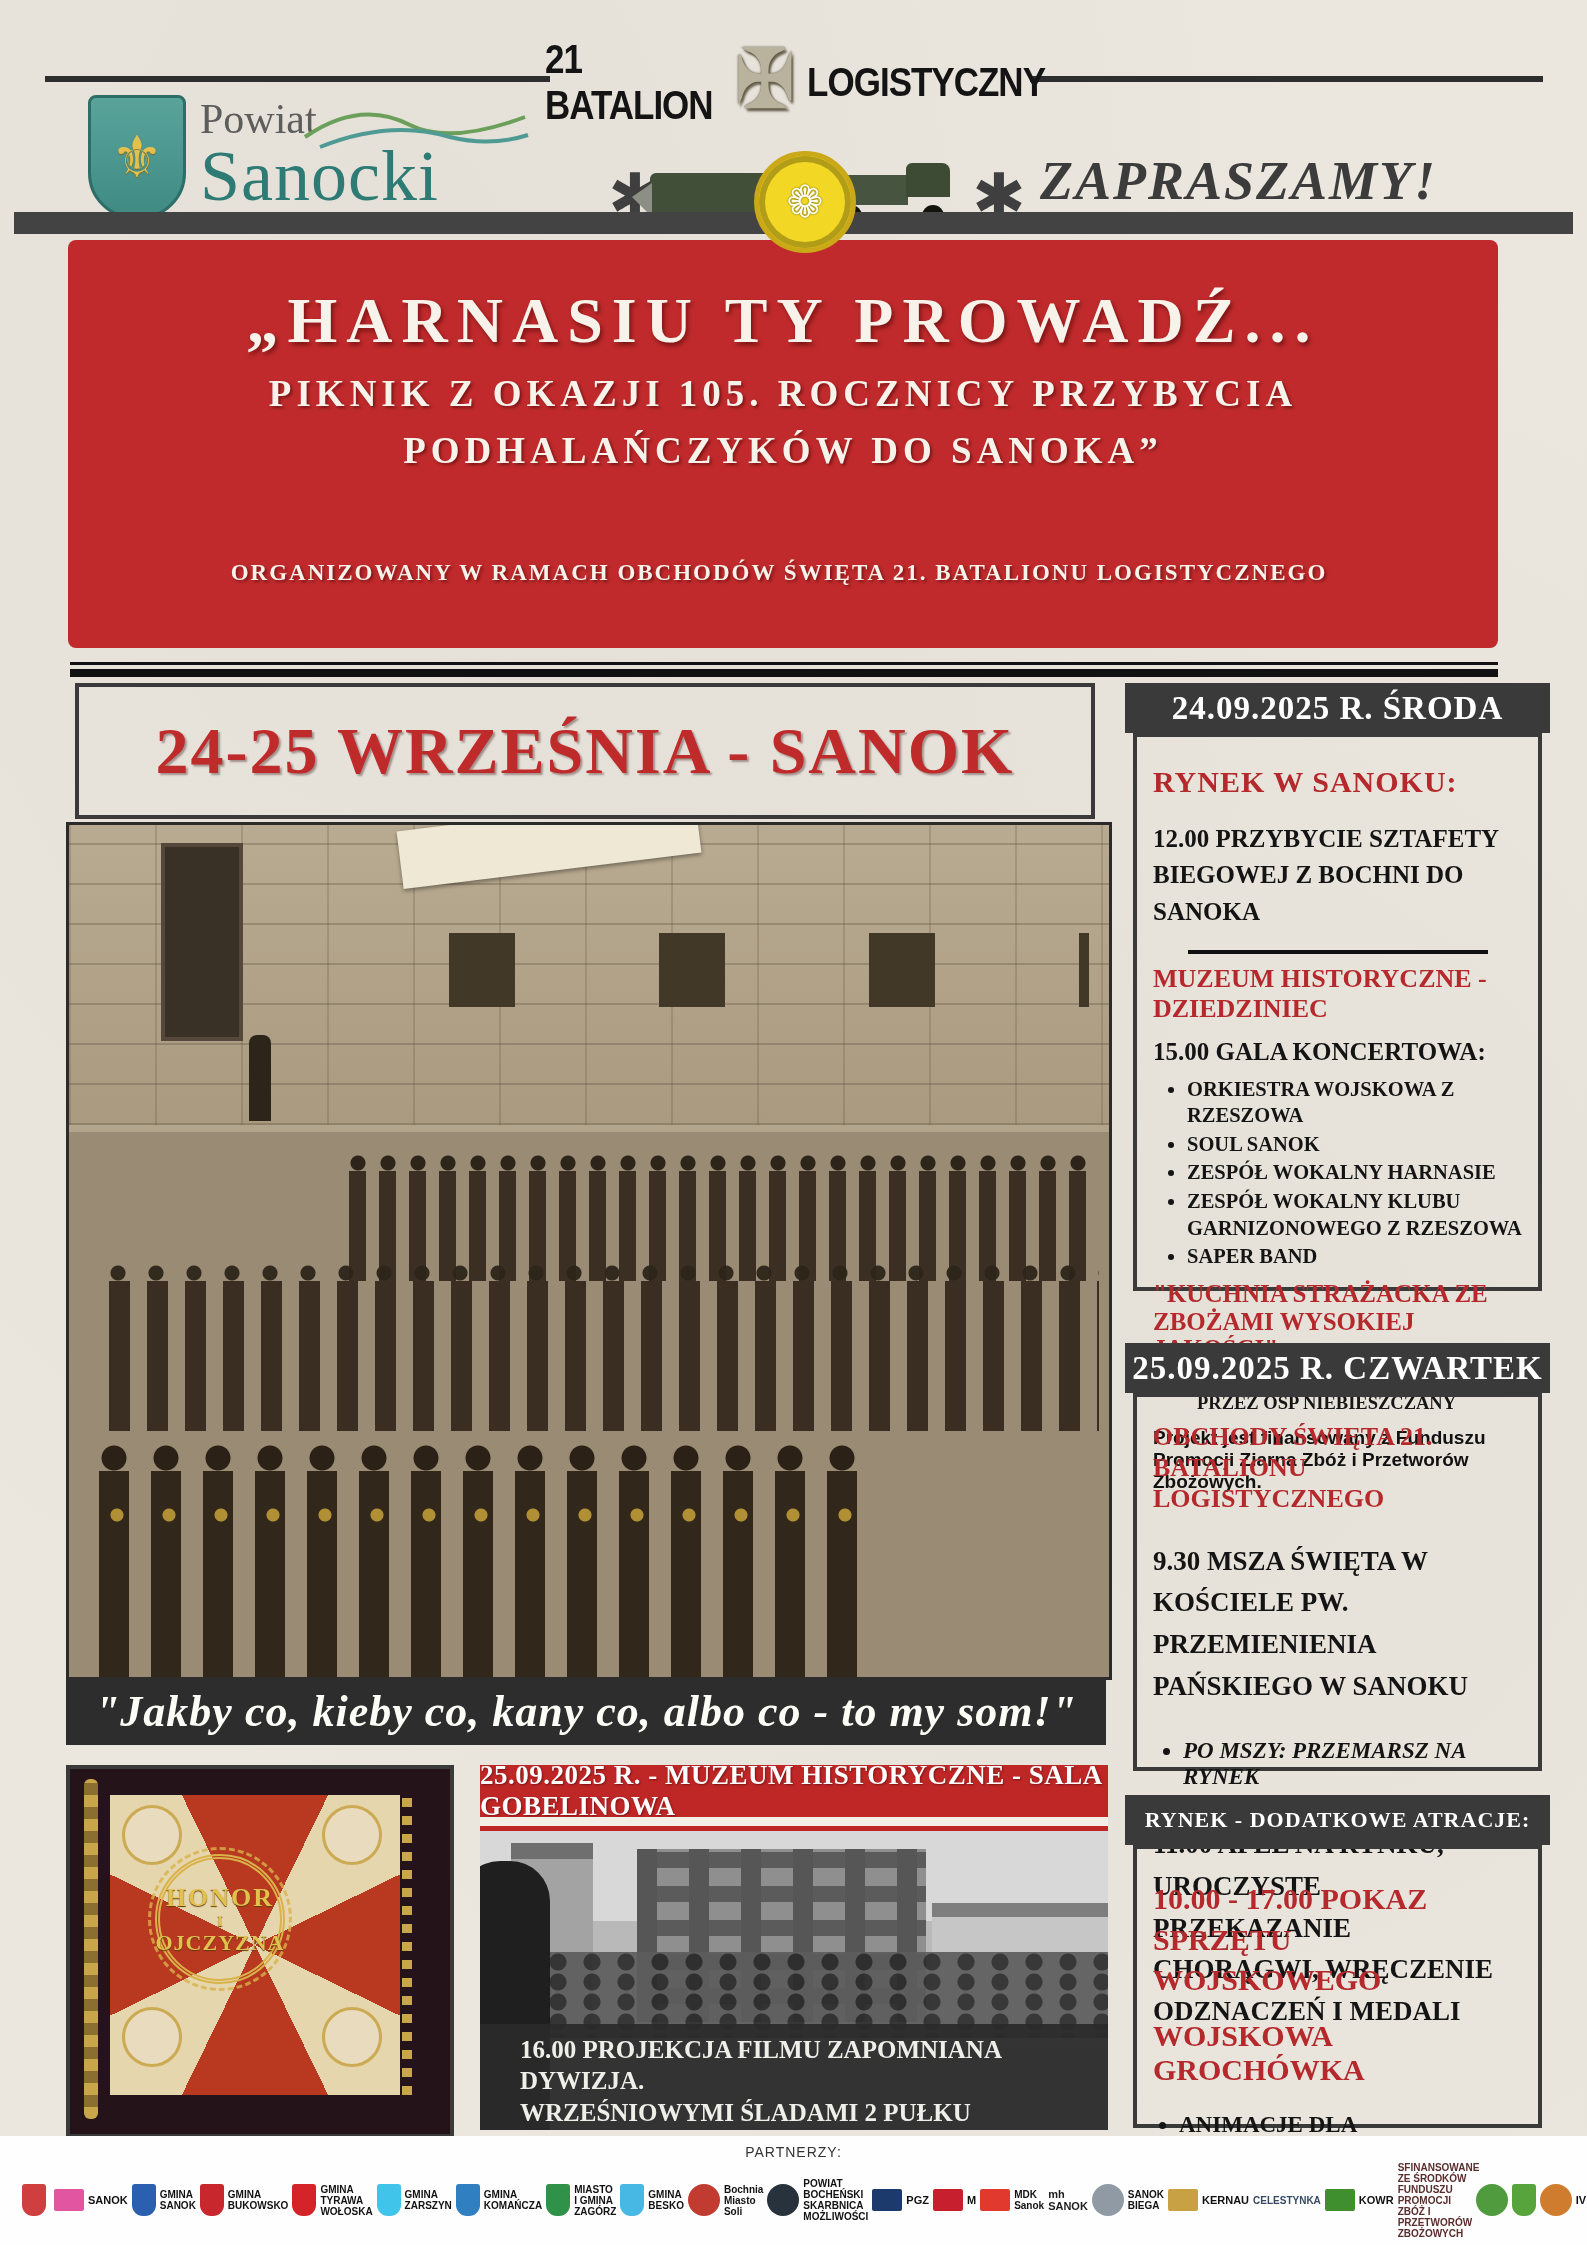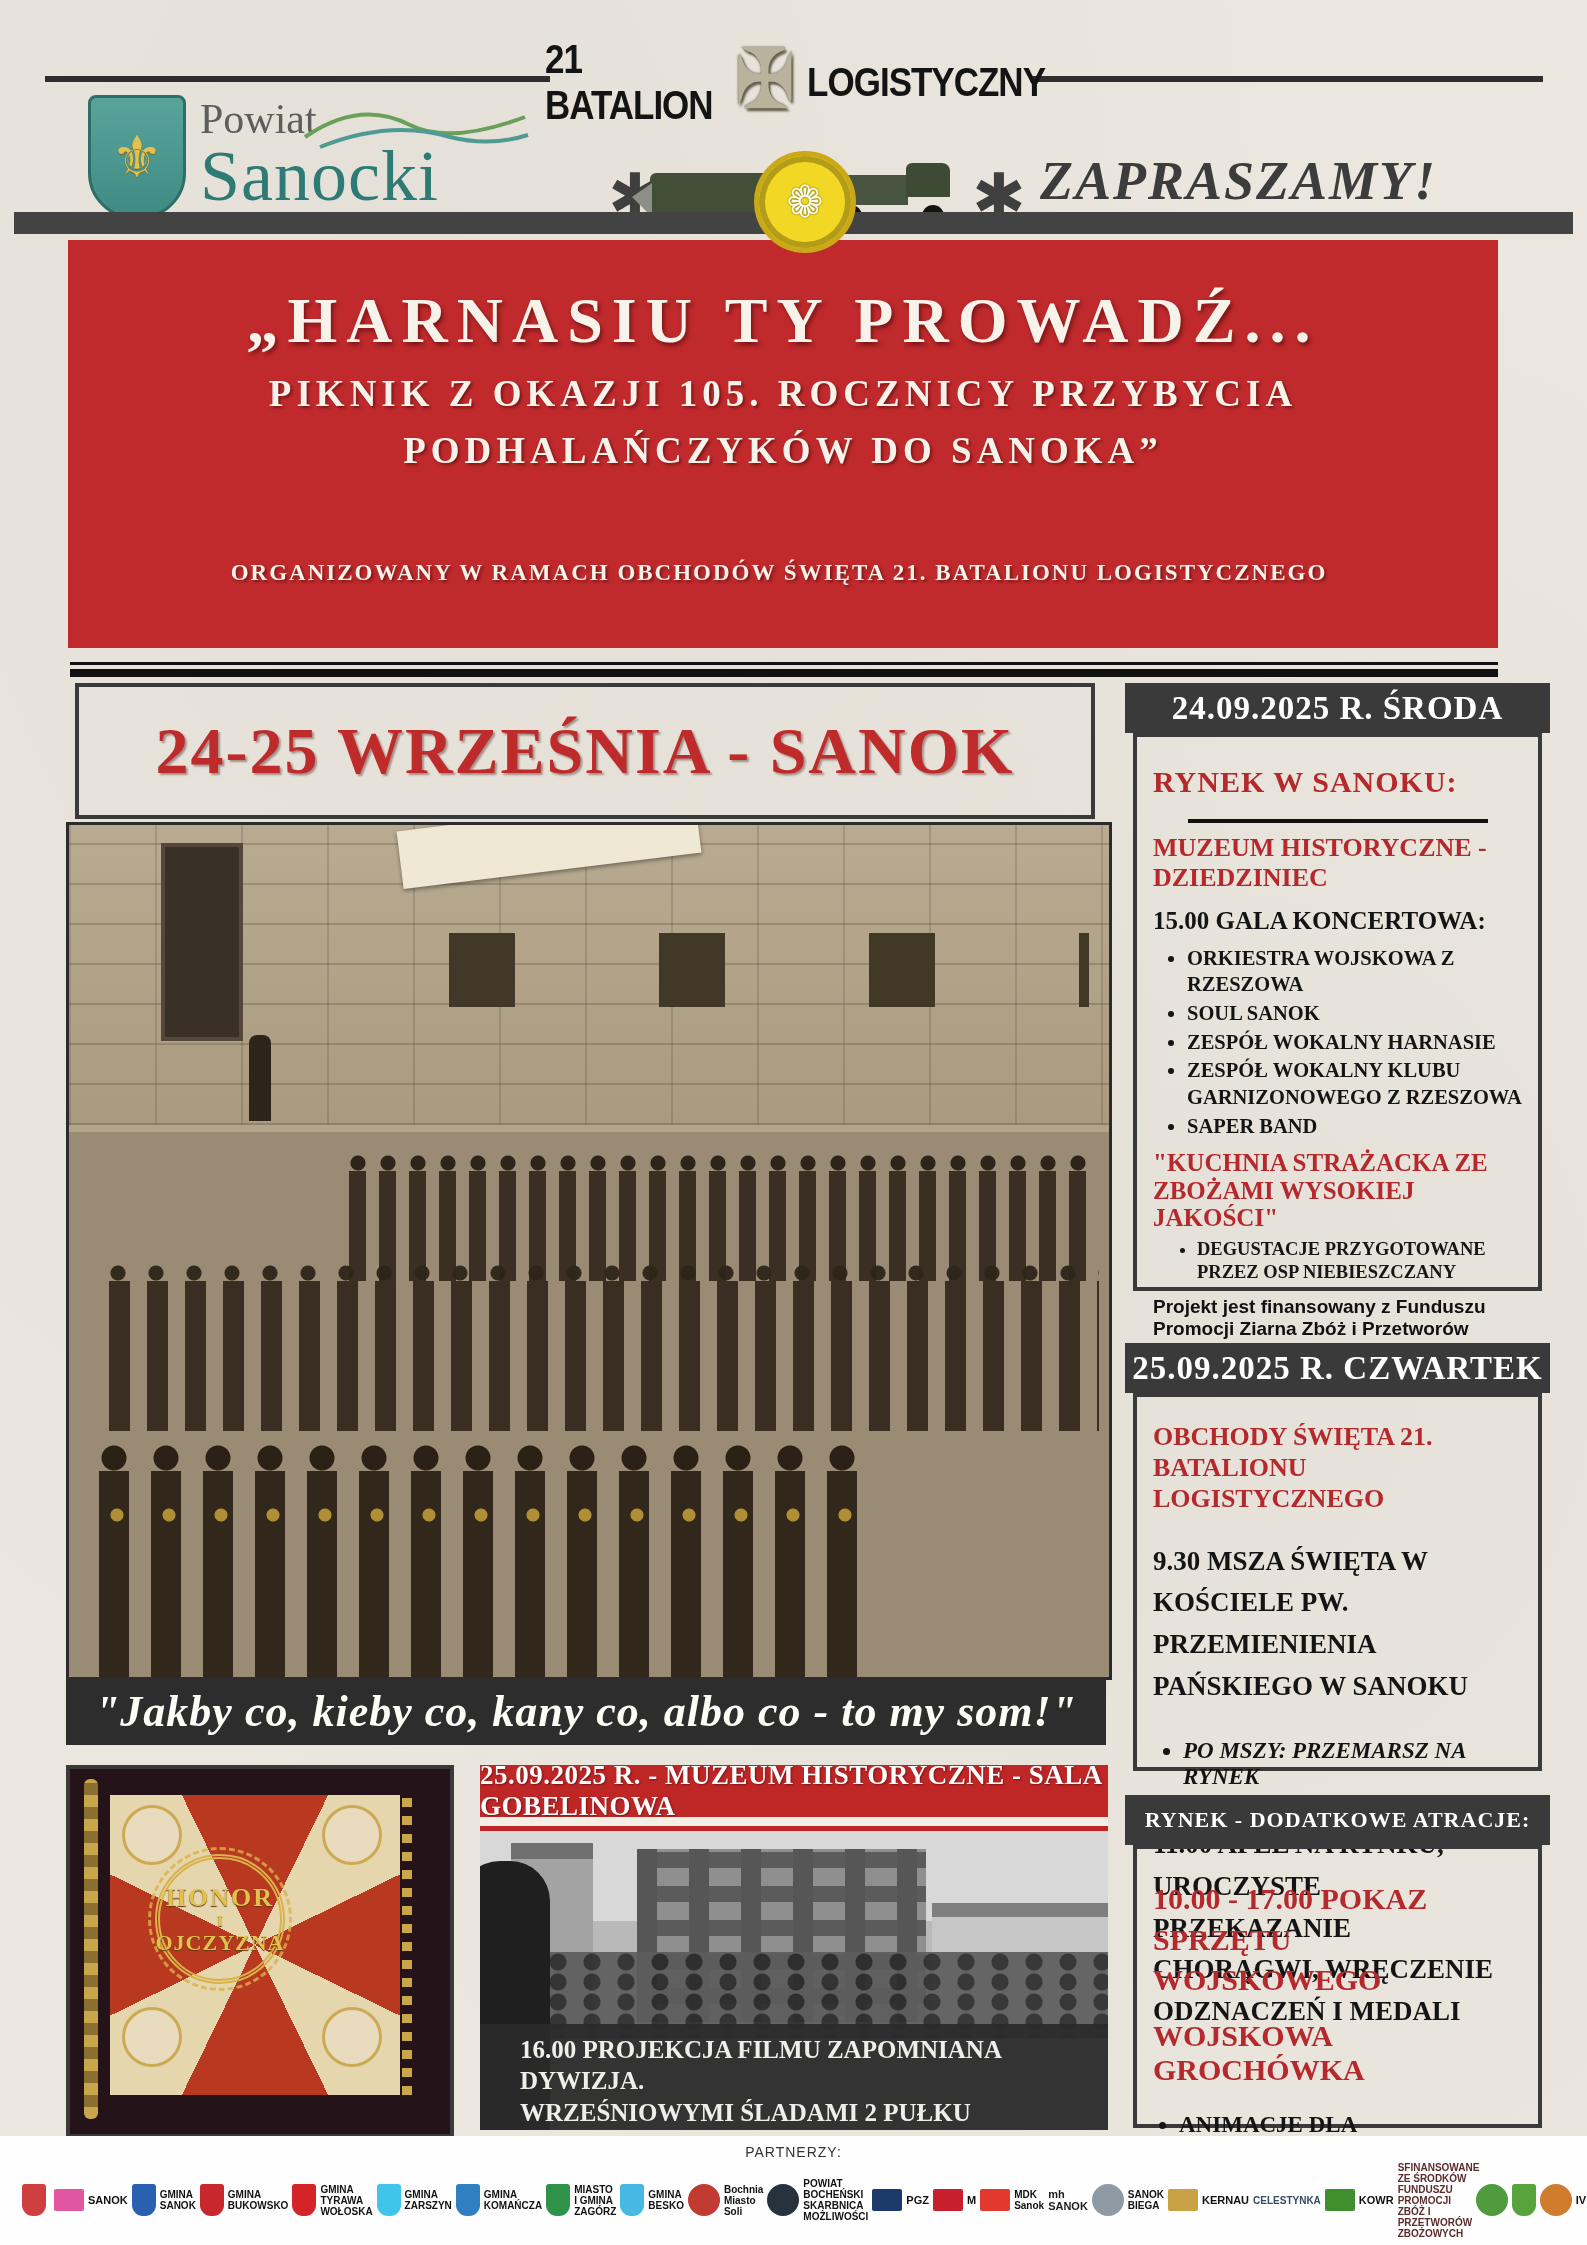--- a/index.html
+++ b/index.html
@@ -35,21 +35,21 @@
   .truck .bed{position:absolute;left:0;top:12px;width:78px;height:30px;background:#465440;}
   .truck .w1,.truck .w2{position:absolute;bottom:-12px;width:22px;height:22px;background:#14140f;border-radius:50%;}
   .truck .w1{left:10px;} .truck .w2{right:6px;}
   .emblem{position:absolute;left:104px;top:6px;width:92px;height:92px;border-radius:50%;background:#f2d825;
     border:5px solid #caa817;box-shadow:inset 0 0 0 6px rgba(60,50,0,.35);display:flex;align-items:center;justify-content:center;z-index:3;}
   .emblem span{color:#fffef2;font-size:44px;text-shadow:0 0 2px #6a5c00;}
   .invite{position:absolute;left:1040px;top:150px;width:500px;font-style:italic;font-weight:bold;font-size:54px;color:#3c3c3c;letter-spacing:2px;}
 
   
   .gray-bar{position:absolute;left:14px;top:212px;width:1559px;height:22px;background:#434343;}
-  .red-banner{position:absolute;left:68px;top:240px;width:1430px;height:408px;background:#c02a2c;color:#f7f2ea;text-align:center;}
+  .red-banner{position:absolute;left:68px;top:240px;width:1430px;height:408px;background:#c02a2c;color:#f7f2ea;text-align:center;border-radius:8px;}
   .rb-title{margin-top:44px;font-size:64px;font-weight:bold;letter-spacing:9px;text-shadow:2px 3px 4px rgba(60,0,0,.55);}
   .rb-sub{font-size:37px;font-weight:bold;letter-spacing:5px;margin-top:14px;text-shadow:2px 2px 3px rgba(60,0,0,.5);}
   .rb-org{position:absolute;left:0;right:8px;bottom:62px;font-size:23px;font-weight:bold;letter-spacing:2px;text-shadow:2px 2px 3px rgba(60,0,0,.5);}
   .rule2{position:absolute;left:70px;width:1428px;background:#111;}
   .rule2.r-a{top:662px;height:3px;} .rule2.r-b{top:669px;height:8px;}
 
   
   .date-box{position:absolute;left:75px;top:683px;width:1012px;height:128px;border:4px solid #3a3a3a;
     display:flex;align-items:center;justify-content:center;}
   .date-title{font-size:66px;font-weight:bold;color:#bf2b2b;letter-spacing:2px;text-shadow:2px 2px 2px rgba(60,20,20,.4);}
@@ -265,20 +265,21 @@
       <div>WRZEŚNIOWYMI ŚLADAMI 2 PUŁKU STRZELCÓW PODHALAŃSKICH</div>
 
     </div>
   </div>
 
   <div class="sb-header sh1">
     <span>24.09.2025 R. ŚRODA</span>
   </div>
   <div class="sb-box sb1">
     <div class="sb-red venue1">RYNEK W SANOKU:</div>
+    <div class="sb-black event1">12.00 PRZYBYCIE SZTAFETY BIEGOWEJ Z BOCHNI DO SANOKA</div>
     <div class="divider"></div>
     <div class="sb-red venue2">MUZEUM HISTORYCZNE - DZIEDZINIEC</div>
     <div class="sb-black event2">15.00 GALA KONCERTOWA:</div>
     <ul class="sb-list">
       <li>ORKIESTRA WOJSKOWA Z RZESZOWA</li>
       <li>SOUL SANOK</li>
       <li>ZESPÓŁ WOKALNY HARNASIE</li>
       <li>ZESPÓŁ WOKALNY KLUBU GARNIZONOWEGO Z RZESZOWA</li>
       <li>SAPER BAND</li>
     </ul>

